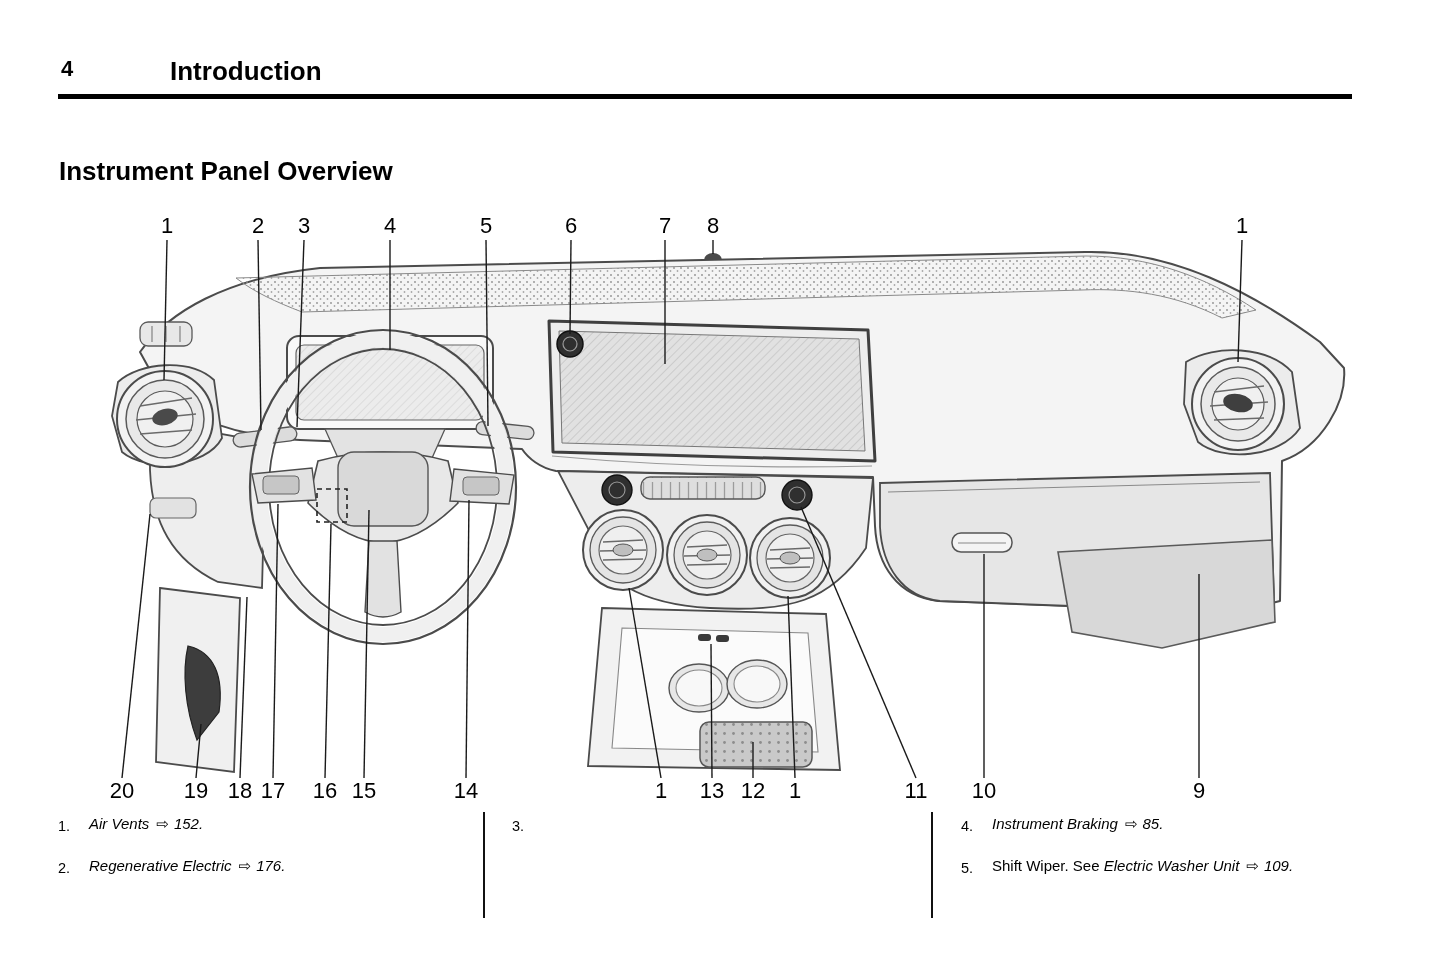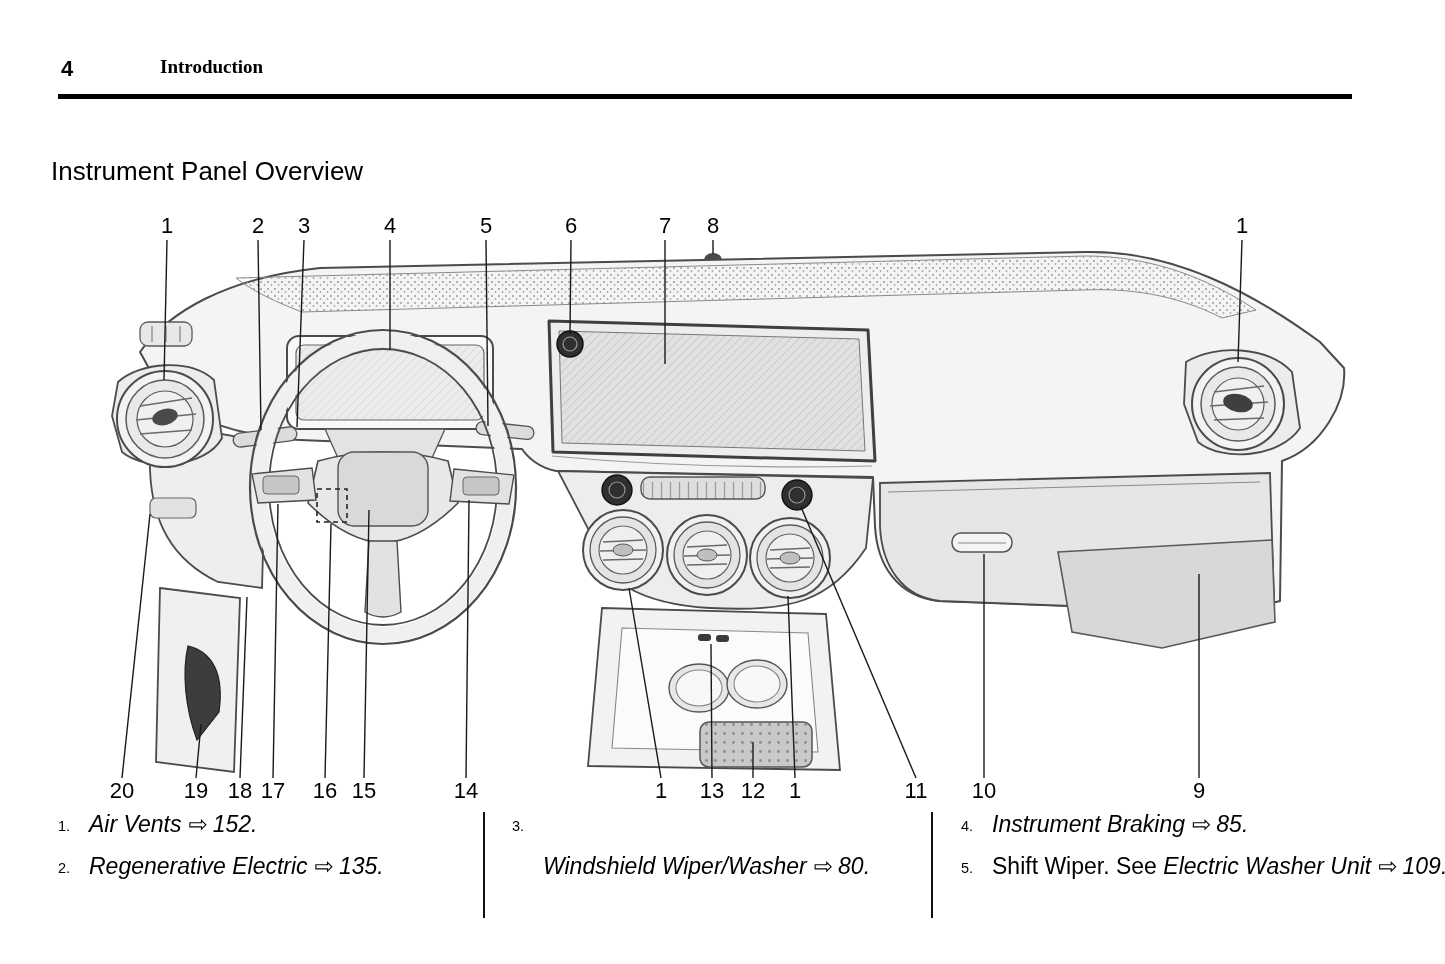--- a/index.html
+++ b/index.html
@@ -1,31 +1,31 @@
 <!DOCTYPE html>
 <html><head>
 <meta charset="utf-8">
 <style>
   html,body{margin:0;padding:0;background:#ffffff;}
   .page{position:relative;width:1445px;height:964px;background:#fff;
         font-family:"Liberation Sans",sans-serif;color:#000;overflow:hidden;}
   .hdr-num{position:absolute;left:61px;top:56px;font-size:22px;font-weight:bold;}
-  .hdr-title{position:absolute;left:160px;top:56px;font-size:19px;font-weight:bold;font-family:Liberation Serif, serif;}
+  .hdr-title{position:absolute;left:170px;top:56px;font-size:26px;font-weight:bold;}
   .hdr-rule{position:absolute;left:58px;top:94px;width:1294px;height:5px;background:#000;}
-  .page-heading{position:absolute;left:51px;top:156px;font-size:26px;font-weight:normal;}
+  .page-heading{position:absolute;left:59px;top:156px;font-size:26px;font-weight:bold;}
   svg.diagram{position:absolute;left:0;top:0;}
   .legend{position:absolute;left:58px;top:812px;display:flex;align-items:flex-start;}
   .legend-col{display:flex;flex-direction:column;gap:16px;}
   .col1{width:425px;}
   .col2{width:446px;padding-left:27px;box-sizing:border-box;}
   .col3{width:470px;padding-left:28px;box-sizing:border-box;}
   .legend-divider{width:2px;height:106px;background:#111;flex:0 0 2px;}
   .legend-item{display:flex;white-space:nowrap;line-height:24px;}
   .li-num{flex:0 0 31px;width:31px;font-size:14.5px;padding-top:2px;}
-  .li-text{font-size:23px;}
+  .li-text{font-size:15px;}
   .ital{font-style:italic;}
   .arrow{font-style:normal;margin:0 5px 0 7px;}
   text.callout{font-family:"Liberation Sans",sans-serif;font-size:22px;fill:#000;}
 </style>
 </head>
 <body>
 
 <div class="page">
 
   <span class="hdr-num">4</span>
@@ -251,33 +251,29 @@
   </svg>
 
   <div class="legend">
     <div class="legend-col col1">
       <div class="legend-item">
         <span class="li-num">1.</span>
         <span class="li-text"><span class="ital">Air Vents</span><span class="arrow">⇨</span><span class="ital">152.</span></span>
       </div>
       <div class="legend-item">
         <span class="li-num">2.</span>
-        <span class="li-text"><span class="ital">Regenerative Electric</span><span class="arrow">⇨</span><span class="ital">135.</span></span>
+        <span class="li-text"><span class="ital">Regenerative Electric</span><span class="arrow">⇨</span><span class="ital">176.</span></span>
       </div>
     </div>
 
     <div class="legend-divider"></div>
 
     <div class="legend-col col2">
       <div class="legend-item">
         <span class="li-num">3.</span>
-      </div>
-      <div class="legend-item">
-        <span class="li-num"></span>
-        <span class="li-text"><span class="ital">Windshield Wiper/Washer</span><span class="arrow">⇨</span><span class="ital">80.</span></span>
       </div>
     </div>
 
     <div class="legend-divider"></div>
 
     <div class="legend-col col3">
       <div class="legend-item">
         <span class="li-num">4.</span>
         <span class="li-text"><span class="ital">Instrument Braking</span><span class="arrow">⇨</span><span class="ital">85.</span></span>
       </div>

